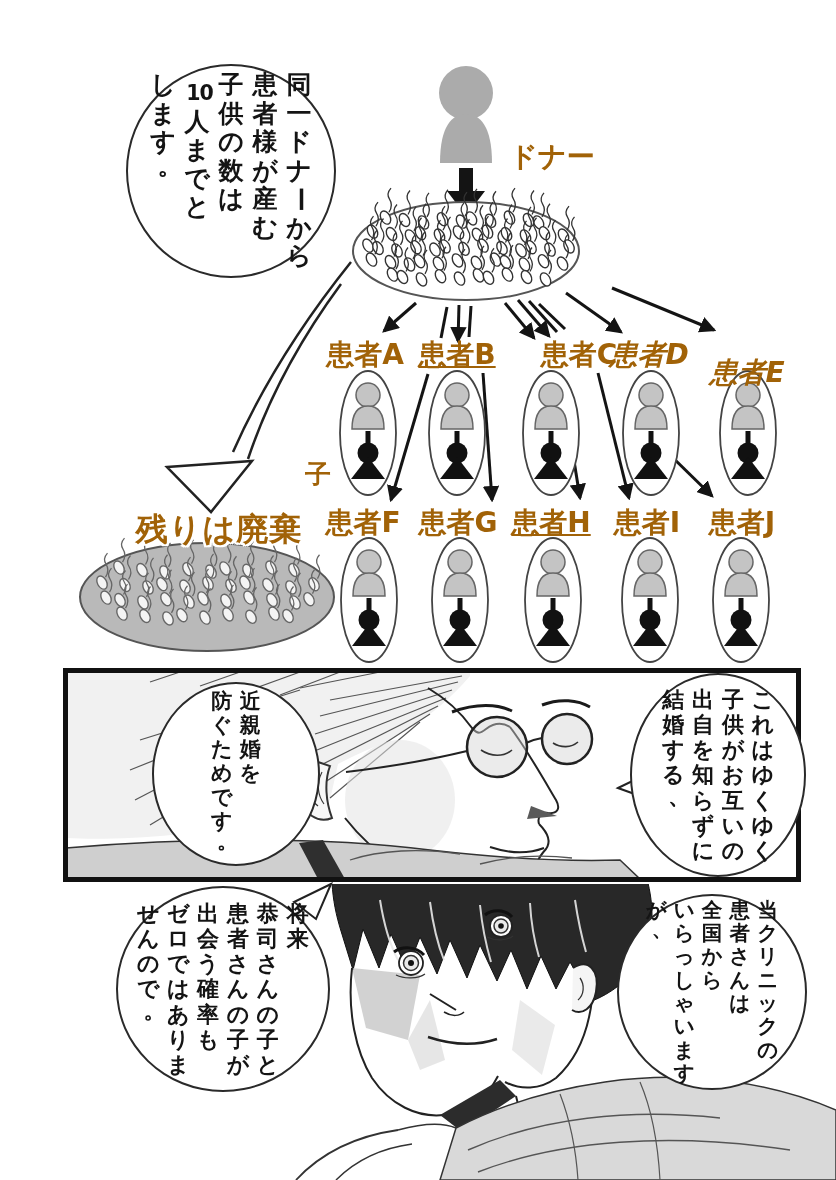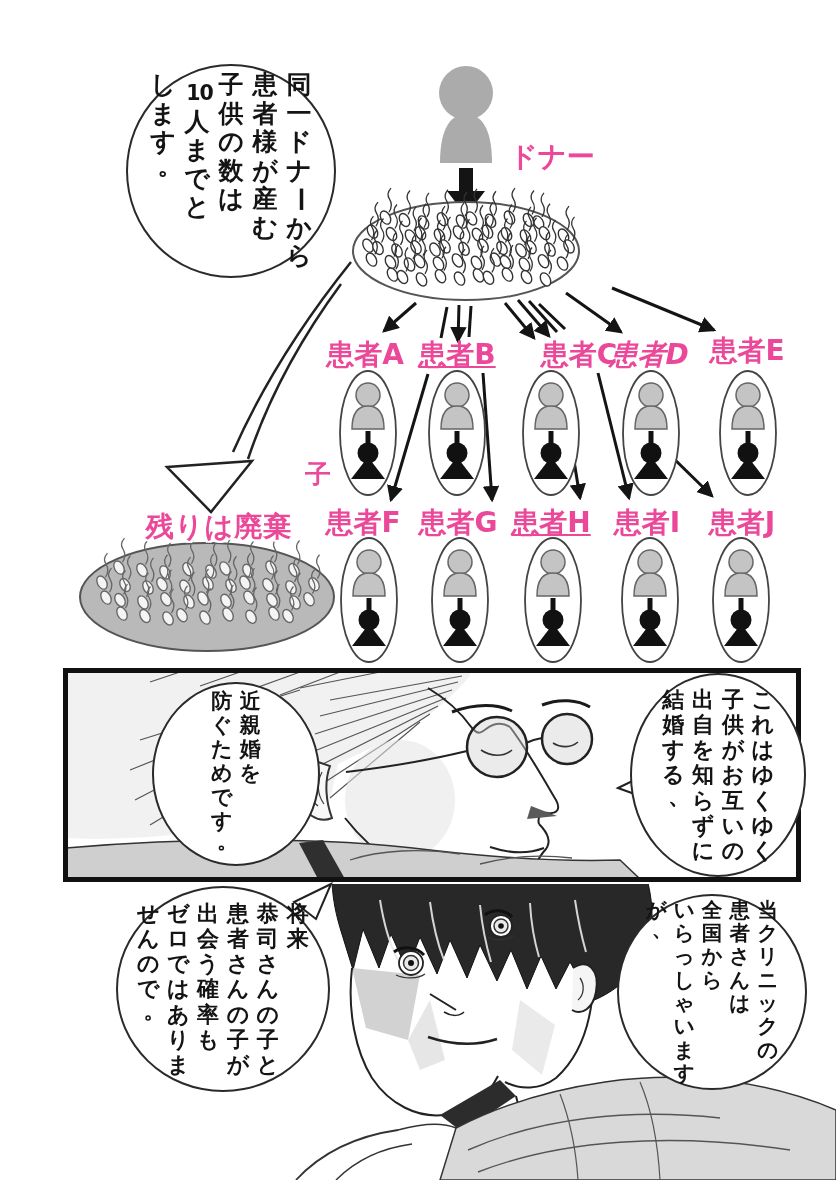--- a/index.html
+++ b/index.html
@@ -1,35 +1,35 @@
 <!DOCTYPE html>
 <html><head>
 <meta charset="utf-8">
 <style>
   html,body{margin:0;padding:0;background:#fff;}
   .page{position:relative;width:836px;height:1180px;background:#ffffff;overflow:hidden;
         font-family:"DejaVu Sans","Liberation Sans",sans-serif;color:#141414;}
   .art{position:absolute;left:0;top:0;width:836px;height:1180px;}
-  .label{position:absolute;text-align:center;font-weight:600;color:#ec4899;white-space:nowrap;}
+  .label{position:absolute;text-align:center;font-weight:600;color:#a16207;white-space:nowrap;}
   .bubble{position:absolute;background:#fff;border:2.5px solid #2a2a2a;border-radius:50%;
           display:flex;align-items:center;justify-content:center;font-weight:600;}
   .vwrap{display:flex;flex-direction:row-reverse;justify-content:center;gap:0.30em;}
   .vcol{display:flex;flex-direction:column;align-items:center;}
   .vch{display:block;width:1.06em;height:1.14em;line-height:1.14;text-align:center;}
   .vch.vrot{transform:rotate(90deg);}
   .vch.vpunct{transform:translate(0.28em,-0.2em);}
   .vch.vnum{font-size:0.82em;height:1.39em;line-height:1.39;letter-spacing:-1px;margin-top:8px;}
   .b-donor-limit{left:126px;top:64px;width:206px;height:210px;font-size:25px;}
   .b-prevention{left:152px;top:682px;width:164px;height:180px;font-size:21px;}
   .b-marriage{left:630px;top:673px;width:172px;height:200px;font-size:22px;}
   .b-probability{left:116px;top:886px;width:210px;height:202px;font-size:22px;}
   .b-nationwide{left:617px;top:894px;width:186px;height:192px;font-size:20.5px;}
   .donor-label{left:497px;top:138px;width:110px;font-size:28px;}
   .child-label{left:303px;top:457px;width:30px;font-size:26px;}
-  .discard-label{left:124px;top:508px;width:190px;font-size:28px;font-weight:700;letter-spacing:1px;
+  .discard-label{left:124px;top:508px;width:190px;font-size:32px;font-weight:700;letter-spacing:1px;
      text-shadow:-2px 0 #fff,2px 0 #fff,0 -2px #fff,0 2px #fff,-2px -2px #fff,2px 2px #fff,-2px 2px #fff,2px -2px #fff;}
   .prow{font-size:28px;}
 </style>
 </head>
 <body>
 
 <div class="page">
 
   <svg class="art" viewBox="0 0 836 1180">
     <defs>
@@ -442,21 +442,21 @@
   </div>
 
   <div class="label donor-label">ドナー</div>
   <div class="label child-label">子</div>
   <div class="label discard-label">残りは廃棄</div>
 
   <div class="label prow" style="left:317px;top:336px;width:96px;">患者A</div>
   <div class="label prow" style="left:409px;top:336px;width:96px;text-decoration:underline;">患者B</div>
   <div class="label prow" style="left:531px;top:336px;width:96px;">患者C</div>
   <div class="label prow" style="left:601px;top:336px;width:96px;font-style:italic;">患者D</div>
-  <div class="label prow" style="left:699px;top:332px;width:96px;">患者E</div>
+  <div class="label prow" style="left:699px;top:354px;width:96px;font-style:italic;">患者E</div>
 
   <div class="label prow" style="left:315px;top:504px;width:96px;">患者F</div>
   <div class="label prow" style="left:410px;top:504px;width:96px;">患者G</div>
   <div class="label prow" style="left:503px;top:504px;width:96px;text-decoration:underline;">患者H</div>
   <div class="label prow" style="left:599px;top:504px;width:96px;">患者I</div>
   <div class="label prow" style="left:694px;top:504px;width:96px;">患者J</div>
 
   <div class="bubble b-marriage">
     <div class="vtext">
         <div class="vwrap">

